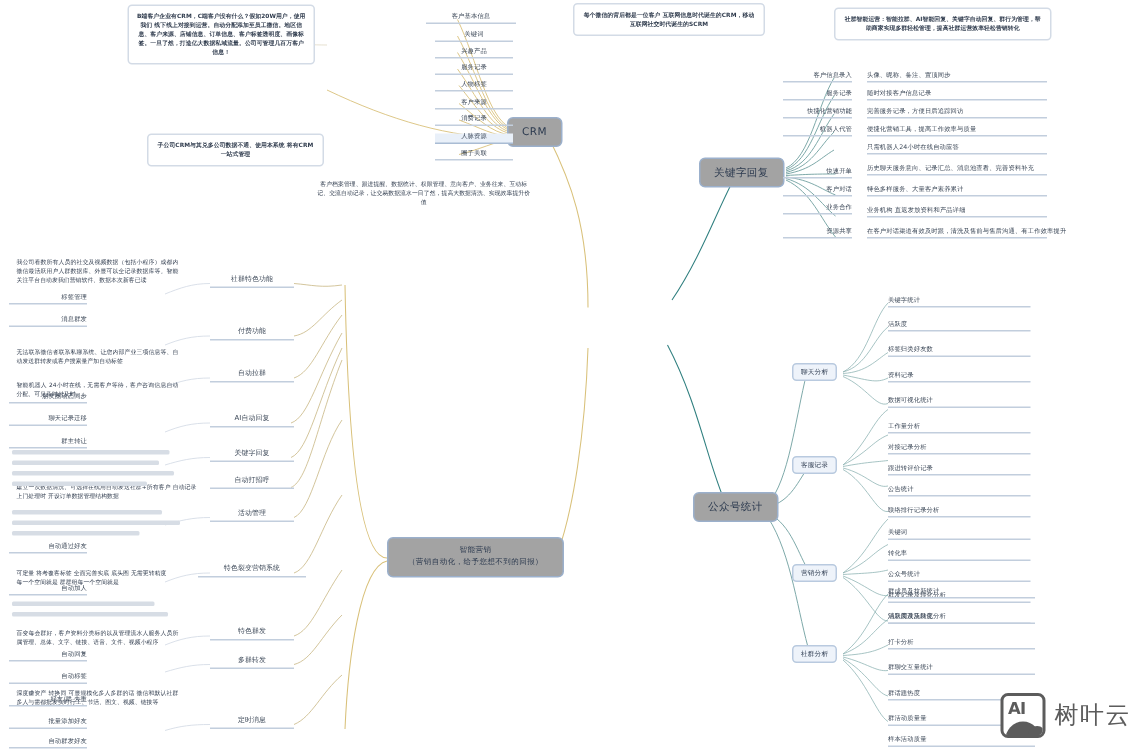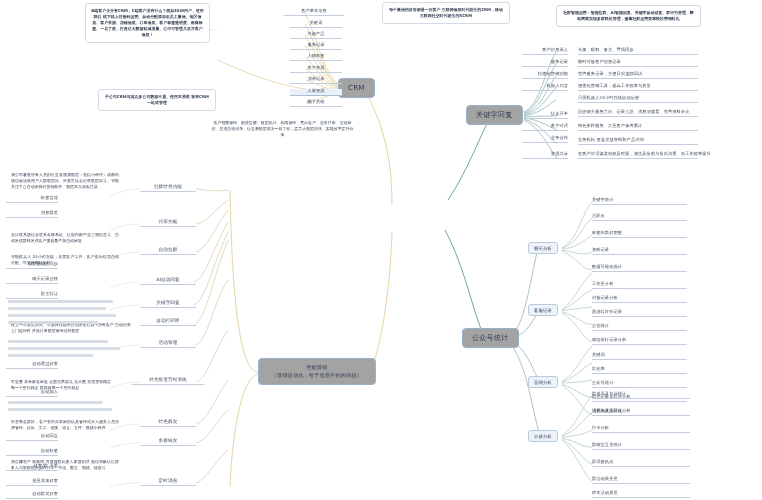--- a/index.html
+++ b/index.html
@@ -345,14 +345,22 @@
   <div class="leaf l" style="left:6px; top:277px; width:52px;">聊天记录迁移</div>
   <div class="leaf l" style="left:6px; top:292px; width:52px;">群主转让</div>
   <div class="leaf l" style="left:6px; top:362px; width:52px;">自动通过好友</div>
   <div class="leaf l" style="left:6px; top:390px; width:52px;">自动加人</div>
   <div class="leaf l" style="left:6px; top:434px; width:52px;">自动回复</div>
   <div class="leaf l" style="left:6px; top:449px; width:52px;">自动标签</div>
   <div class="leaf l" style="left:6px; top:464px; width:52px;">好友/群 去重</div>
   <div class="leaf l" style="left:6px; top:479px; width:52px;">批量添加好友</div>
   <div class="leaf l" style="left:6px; top:492px; width:52px;">自动群发好友</div>
 
+  <div id="watermark">
+    <div id="wm-logo">
+      <span class="ai">AI</span>
+      <span class="hill"></span>
+      <span class="hill2"></span>
+    </div>
+    <span id="wm-text">树叶云</span>
+  </div>
 
 </div>
 
 </body></html>

